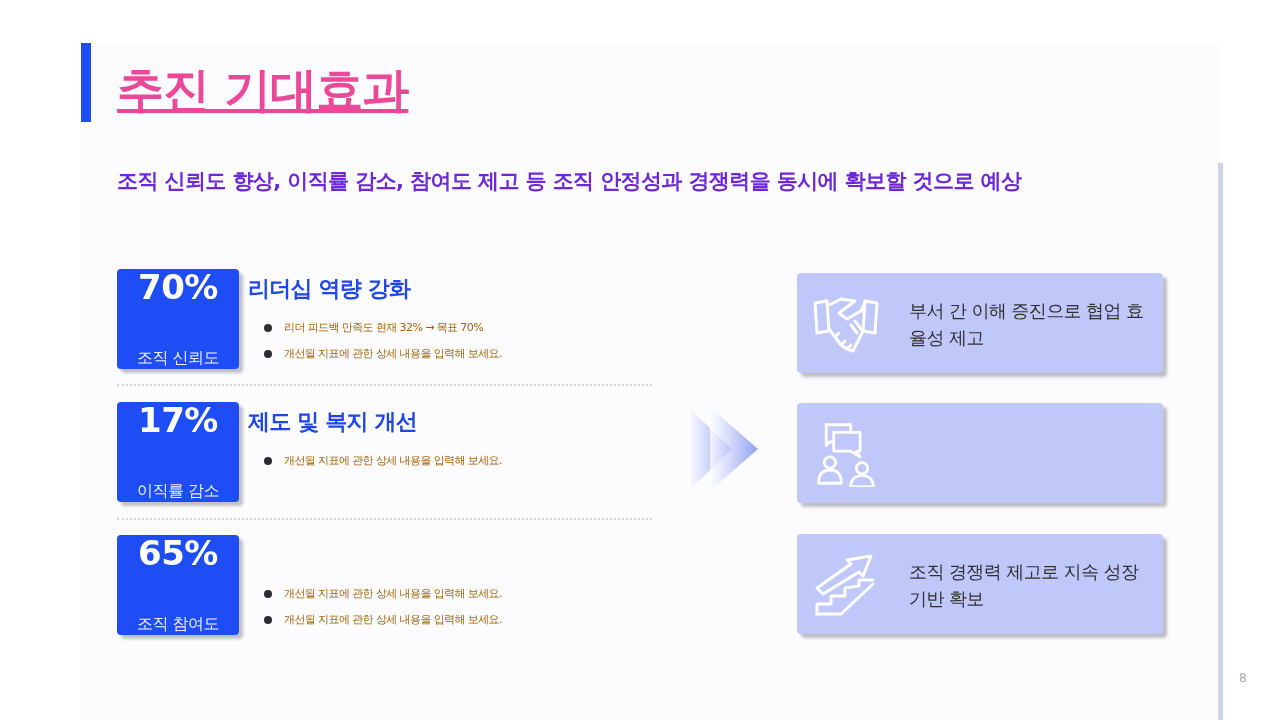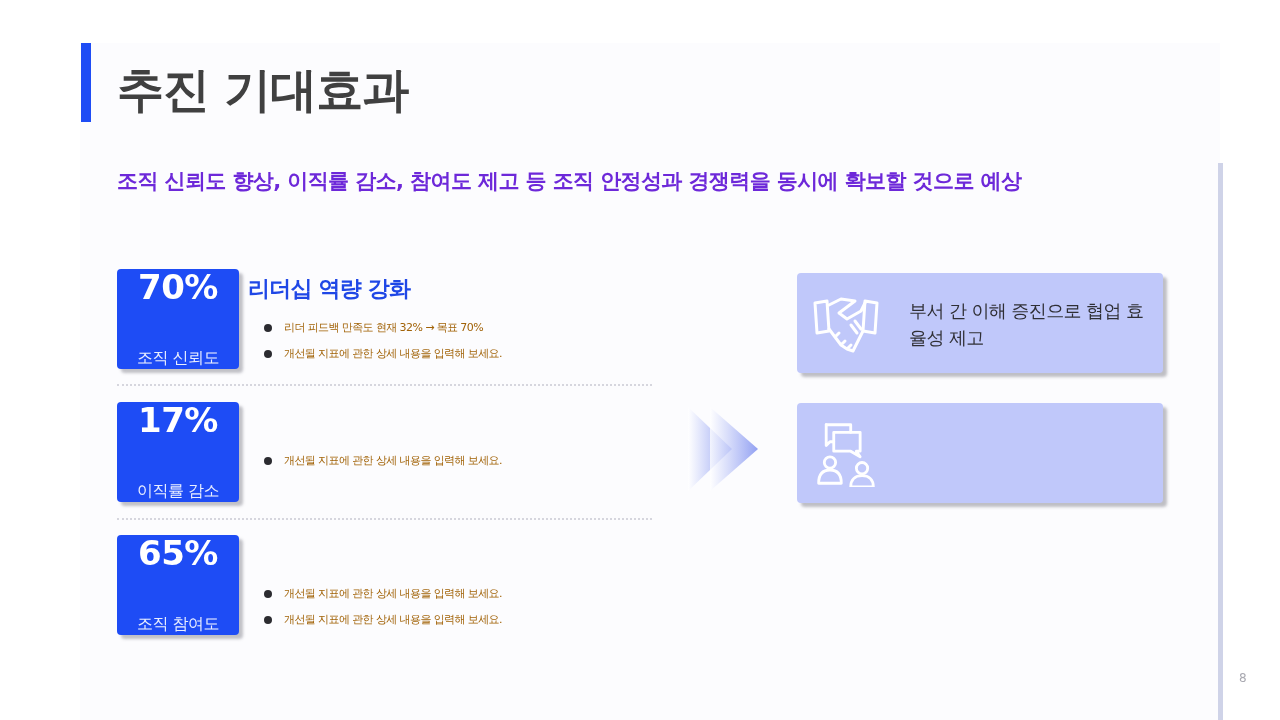--- a/index.html
+++ b/index.html
@@ -13,22 +13,23 @@
   .panel {
     position: absolute; left: 80px; top: 43px; width: 1140px; height: 677px;
     background: #fcfcfe;
   }
   .title-bar {
     position: absolute; left: 81px; top: 43px; width: 10px; height: 79px;
     background: #1e4cf5;
   }
   .title {
     position: absolute; left: 117px; top: 62px;
-    font-size: 47px; font-weight: bold; color: #404040; letter-spacing: -1px;
+    font-size: 47px; font-weight: bold; color: #ec4899; letter-spacing: -1px;
     line-height: 1.2;
+    text-decoration: underline;
   }
   .subtitle {
     position: absolute; left: 117px; top: 167px;
     font-size: 21px; font-weight: bold; color: #6d28d9; letter-spacing: -0.6px;
     white-space: nowrap;
   }
   .right-rule {
     position: absolute; left: 1218px; top: 163px; width: 5px; height: 557px;
     background: #cfd3e8;
   }
@@ -101,20 +102,21 @@
       <li>개선될 지표에 관한 상세 내용을 입력해 보세요.</li>
     </ul>
   </div>
   <div class="dotted" style="top:384px;"></div>
 
   <div class="row" style="top:402px;padding-left:16px;">
     <div class="stat-box">
       <div class="stat-value">17%</div>
       <div class="stat-label">이직률 감소</div>
     </div>
+    <div class="row-heading">제도 및 복지 개선</div>
     <ul class="bullets">
       <li>개선될 지표에 관한 상세 내용을 입력해 보세요.</li>
     </ul>
   </div>
   <div class="dotted" style="top:518px;"></div>
 
   <div class="row" style="top:535px;padding-left:36px;">
     <div class="stat-box">
       <div class="stat-value">65%</div>
       <div class="stat-label">조직 참여도</div>
@@ -156,15 +158,23 @@
       <path d="M14 4 L40 4 L40 12"></path>
       <path d="M14 4 L14 26 L18 22 L22 22"></path>
       <path d="M22 12 L50 12 L50 32 L46 32 L50 38 L40 32 L22 32 Z"></path>
       <circle cx="18" cy="44" r="6"></circle>
       <path d="M6 66 C6 56 11 52 18 52 C25 52 30 56 30 66 Z"></path>
       <circle cx="52" cy="50" r="6"></circle>
       <path d="M40 70 C40 62 45 58 52 58 C59 58 64 62 64 70 Z"></path>
     </svg>
   </div>
 
+  <div class="effect-card" style="top:534px;">
+    <svg class="effect-icon" viewBox="0 0 70 66" fill="none" stroke="#ffffff" stroke-width="3" stroke-linejoin="round" stroke-linecap="round">
+      <path d="M6 36 L40 12 L36 8 L60 4 L52 24 L48 20 L12 42 Z"></path>
+      <path d="M6 62 L6 52 L20 52 L20 44 L34 44 L34 36 L48 34 L48 28 L62 28"></path>
+      <path d="M6 62 L30 62 L62 32"></path>
+    </svg>
+    <div class="effect-text">조직 경쟁력 제고로 지속 성장 기반 확보</div>
+  </div>
 
   <div class="page-num">8</div>
 </div>
 
 </body></html>

